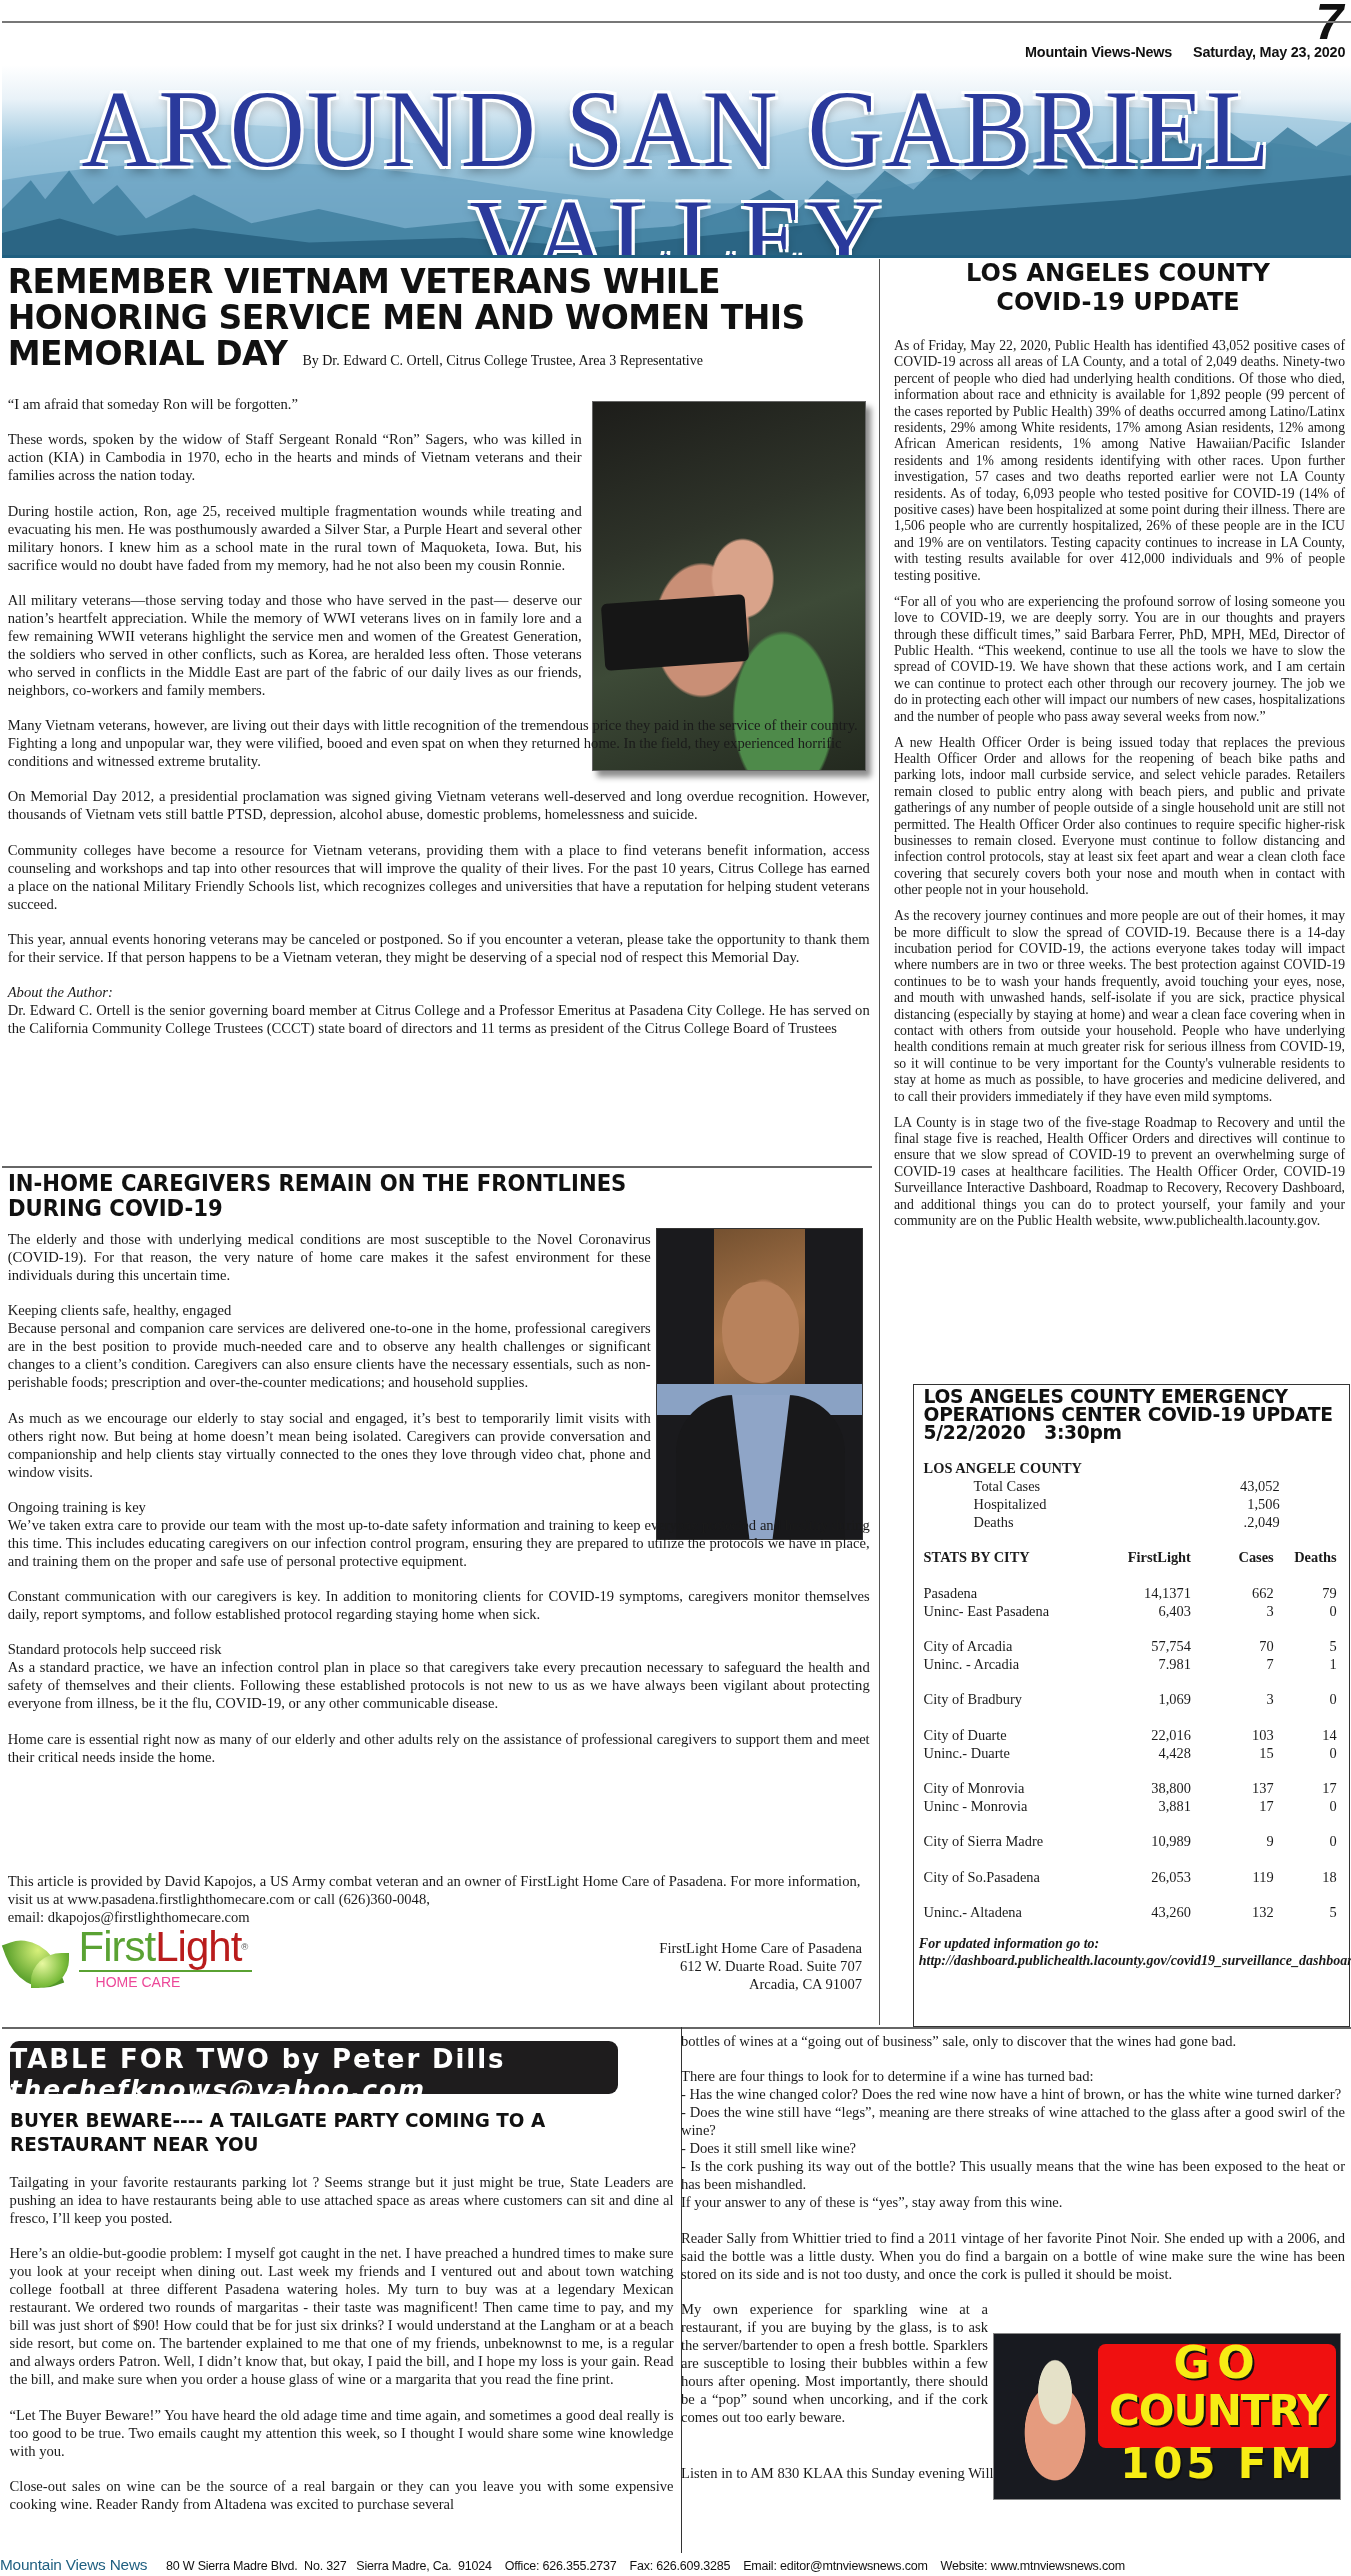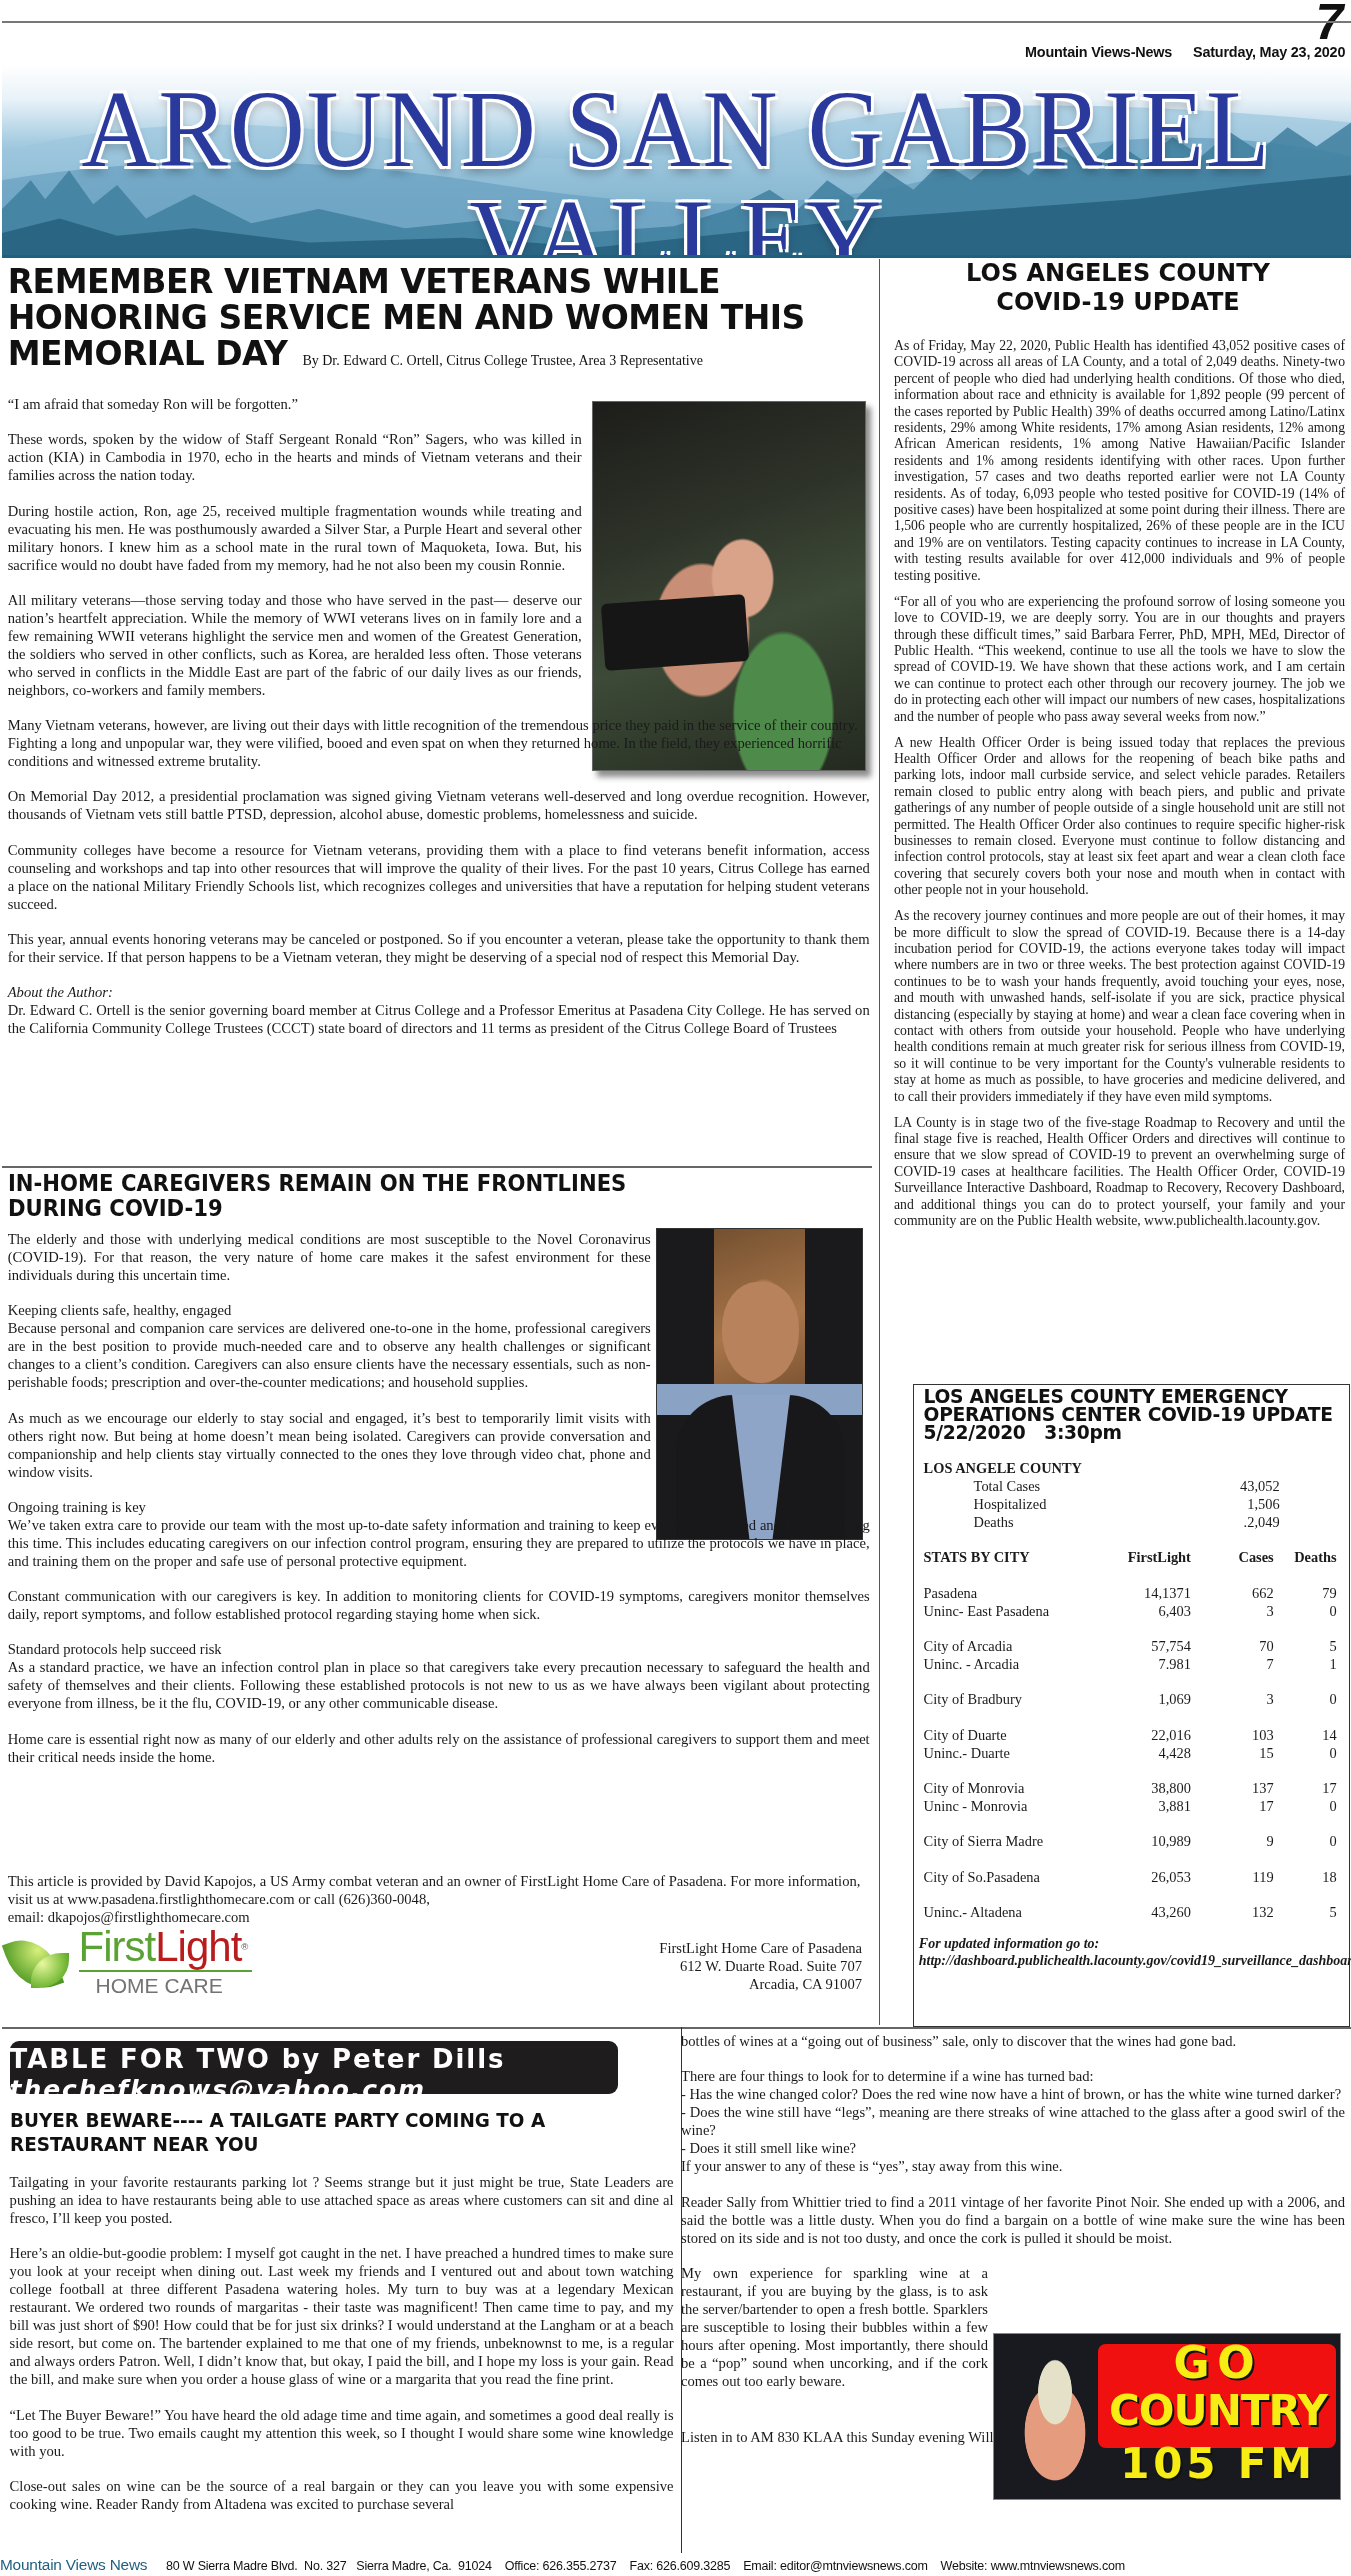--- a/index.html
+++ b/index.html
@@ -50,21 +50,21 @@
 
   .fl-contact { position: absolute; left: 7.7px; top: 1872px; width: 862px; }
   .fl-logo { position: absolute; left: 9.6px; top: 1924px; width: 250px; height: 72px; }
   .fl-logo .leaf1 { position: absolute; left: 0; top: 11.5px; width: 46px; height: 56px; background: radial-gradient(circle at 70% 30%, #d7f07a, #62a630 60%, #3a7f1c); border-radius: 0 80% 0 80%; transform: rotate(-20deg); }
   .fl-logo .leaf2 { position: absolute; left: 21px; top: 29px; width: 38px; height: 35px; background: radial-gradient(circle at 30% 30%, #e8f8a0, #7cbd3c 60%, #3f861f); border-radius: 80% 0 80% 0; }
   .fl-brand { position: absolute; left: 69px; top: 0px; font-family: "Liberation Sans", sans-serif; font-size: 42px; line-height: 46px; letter-spacing: -1px; }
   .fl-brand .first { color: #5aa233; }
   .fl-brand .light { color: #b91c1c; }
   .fl-brand sup { font-size: 9.6px; color: #555; vertical-align: top; }
   .fl-line { position: absolute; left: 69px; top: 46px; width: 173px; height: 1.9px; background: #5aa233; }
-  .fl-sub { position: absolute; left: 86px; top: 50px; font-family: "Liberation Sans", sans-serif; font-size: 21px; color: #737373; }
+  .fl-sub { position: absolute; left: 86px; top: 50px; font-family: "Liberation Sans", sans-serif; font-size: 14px; color: #ec4899; }
   .fl-address { position: absolute; right: 489px; top: 1939px; text-align: right; font-size: 14.6px; line-height: 18px; }
 
   
   .la-title { position: absolute; left: 885px; top: 259px; width: 466px; text-align: center; font-family: "DejaVu Sans", sans-serif; font-weight: bold; font-size: 24px; line-height: 29px; color: #111; }
   .la-body { position: absolute; left: 894px; top: 338px; width: 451px; font-size: 13.7px; line-height: 16.4px; text-align: justify; }
   .la-body p { margin-bottom: 9.6px; }
 
   .eoc-box { position: absolute; left: 913px; top: 1384px; width: 437px; height: 643px; border: 1.9px solid #333; padding: 2.9px 9.6px 0 9.6px; }
   .eoc-title { font-family: "DejaVu Sans", sans-serif; font-weight: bold; font-size: 18.7px; line-height: 18px; color: #111; letter-spacing: -0.3px; }
   .eoc-county { margin-top: 17.3px; font-size: 14.4px; line-height: 18px; }
@@ -318,20 +318,21 @@
   <p>Here’s an oldie-but-goodie problem: I myself got caught in the net.  I have preached a hundred times to make sure you look at your receipt when dining out.  Last week my friends and I ventured out and about town watching college football at three different Pasadena watering holes.  My turn to buy was at a legendary Mexican restaurant.  We ordered two rounds of margaritas - their taste was magnificent!  Then came time to pay, and my bill was just short of $90! How could that be for just six drinks?  I would understand at the Langham or at a beach side resort, but come on.  The bartender explained to me that one of my friends, unbeknownst to me, is a regular and always orders Patron.  Well, I didn’t know that, but okay, I paid the bill, and I hope my loss is your gain.  Read the bill, and make sure when you order a house glass of wine or a margarita that you read the fine print.</p>
   <p>“Let The Buyer Beware!”  You have heard the old adage time and time again, and sometimes a good deal really is too good to be true.  Two emails caught my attention this week, so I thought I would share some wine knowledge with you.</p>
   <p>Close-out sales on wine can be the source of a real bargain or they can you leave you with some expensive cooking wine.  Reader Randy from Altadena was excited to purchase several</p>
 </div>
 <div class="tft-right">
   <p>bottles of wines at a “going out of business” sale, only to discover that the wines had gone bad.</p>
   <div>There are four things to look for to determine if a wine has turned bad:</div>
   <div>- Has the wine changed color?  Does the red wine now have a hint of brown, or has the white wine turned darker?</div>
   <div>- Does the wine still have “legs”, meaning are there streaks of wine attached to the glass after a good swirl of the wine?</div>
   <div>- Does it still smell like wine?</div>
+  <div>- Is the cork pushing its way out of the bottle?  This usually means that the wine has been exposed to the heat or has been mishandled.</div>
   <p>If your answer to any of these is “yes”, stay away from this wine.</p>
   <p>Reader Sally from Whittier tried to find a 2011 vintage of her favorite Pinot Noir.  She ended up with a 2006, and said the bottle was a little dusty.  When you do find a bargain on a bottle of wine make sure the wine has been stored on its side and is not too dusty, and once the cork is pulled it should be moist.</p>
   <p class="narrow">My own experience for sparkling wine at a restaurant, if you are buying by the glass, is to ask the server/bartender to open a fresh bottle.  Sparklers are susceptible to losing their bubbles within a few hours after opening.  Most importantly, there should be a “pop” sound when uncorking, and if the cork comes out too early beware.</p>
   <p style="margin-top:38px">Listen in to AM 830 KLAA this Sunday evening William O’Neill the Mayor of Newport Beach is on my show</p>
 </div>
 <div class="radio-ad">
   <div class="red"></div>
   <div class="face"></div>
   <div class="txt">
     <div class="go">GO</div>

